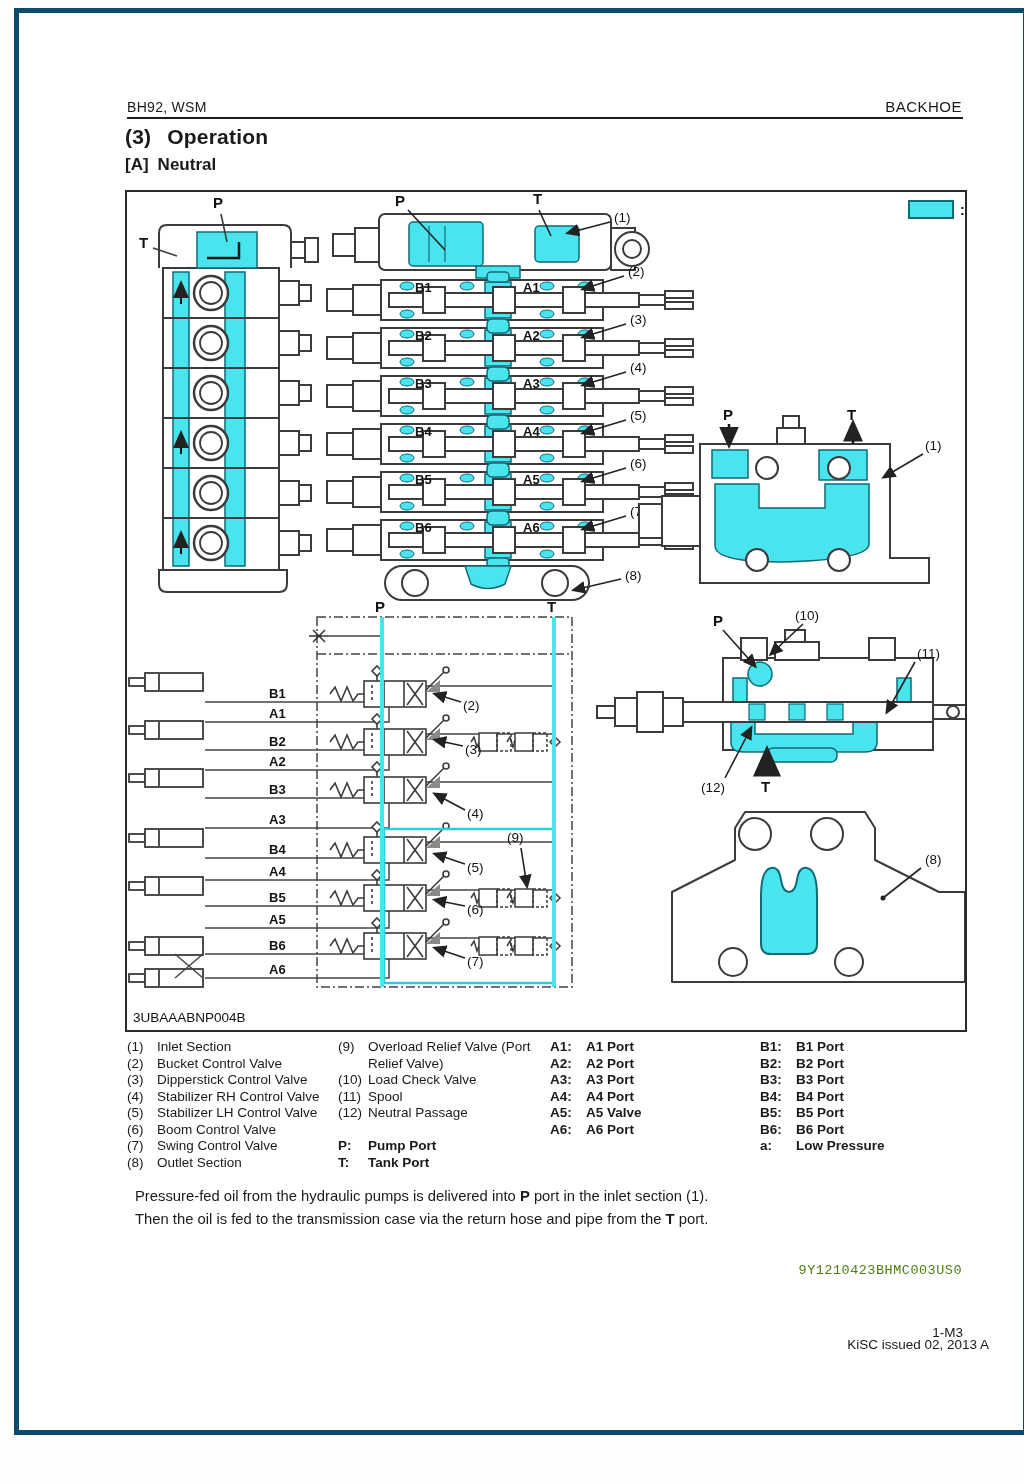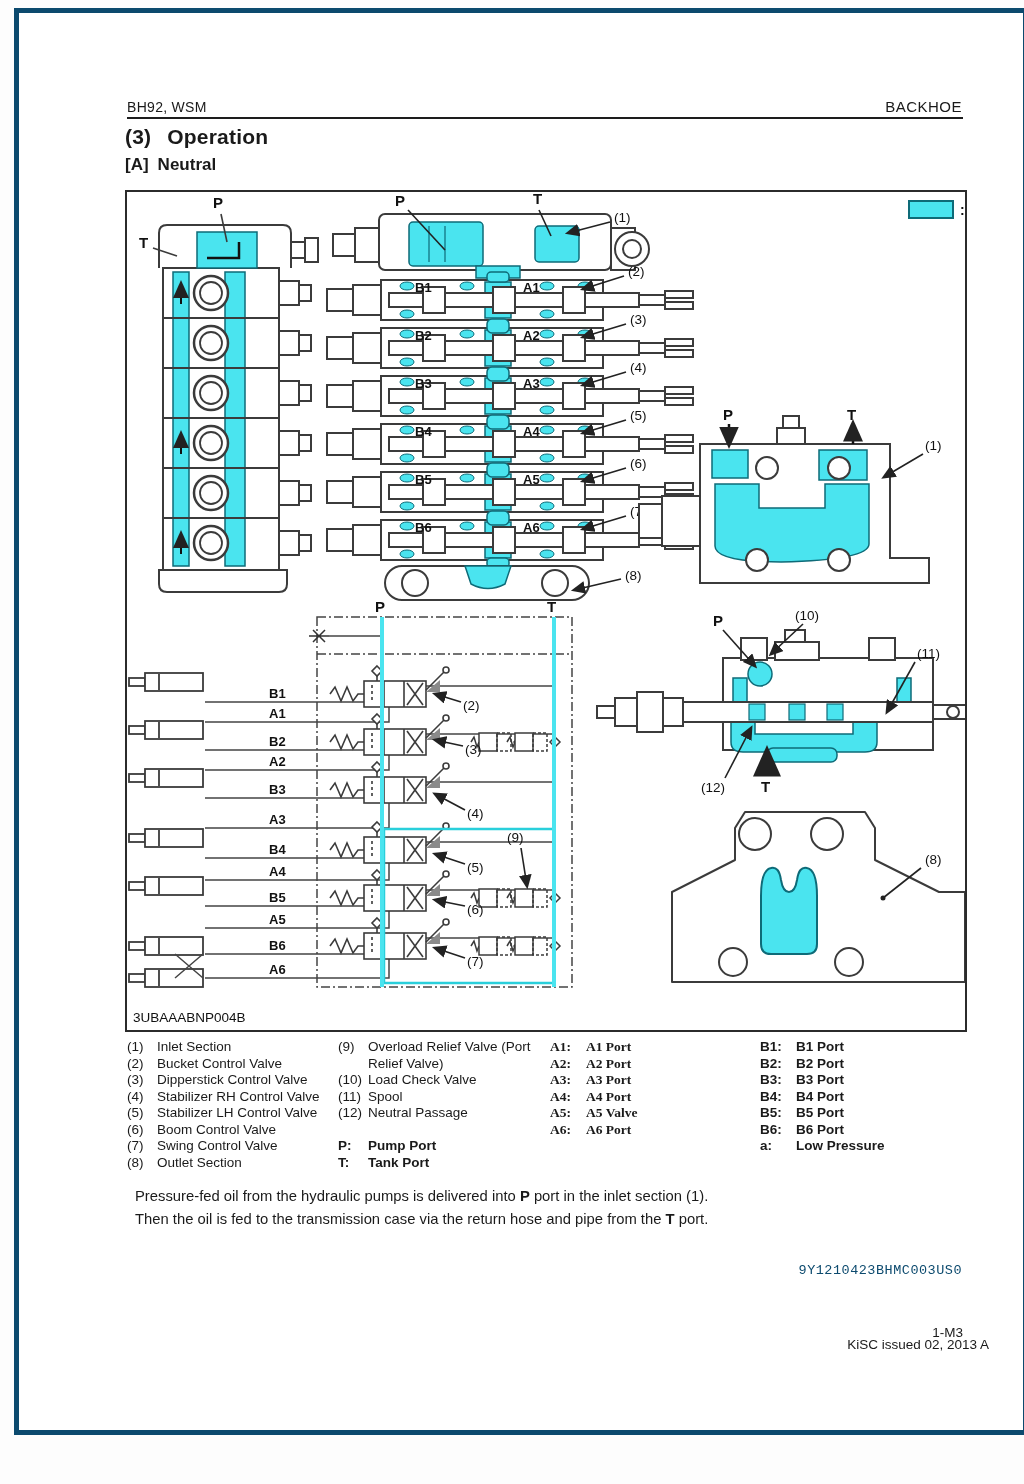--- a/index.html
+++ b/index.html
@@ -15,21 +15,21 @@
   .subtitle .gap{display:inline-block;width:9px;}
   .figure{border:2px solid #2b2b2b;background:#fff;}
   .leg{font-size:13.5px;line-height:16.5px;white-space:nowrap;}
   .leg .num{display:inline-block;width:30px;}
   .leg .key{display:inline-block;width:36px;font-weight:bold;}
   .leg .pkey{display:inline-block;width:30px;font-weight:bold;}
   .leg .b{font-weight:bold;}
   .leg .wrap2{padding-left:30px;}
   .bodytext{font-size:14.8px;line-height:23.2px;}
   .bodytext p{margin:0;text-indent:17px;}
-  .wm{font-family:"Liberation Mono",monospace;font-size:13.5px;color:#0c4a6e;letter-spacing:.5px;}
+  .wm{font-family:"Liberation Mono",monospace;font-size:13.5px;color:#4d7c0f;letter-spacing:.5px;}
   .foot{font-size:13.5px;}
   svg text{font-family:"Liberation Sans",sans-serif;fill:#111;}
   svg .pt{font-size:15px;font-weight:bold;}
   svg .co{font-size:13.5px;}
   svg .ba{font-size:13px;font-weight:bold;}
   svg .code{font-size:13.5px;}
   svg .swl{font-size:14px;font-weight:bold;}
 </style>
 </head>
 <body>
@@ -402,21 +402,21 @@
   <div class="abs leg" style="left:319px;top:1026px;">
     <div><span class="num">(9)</span><span>Overload Relief Valve (Port</span></div>
     <div class="wrap2"><span>Relief Valve)</span></div>
     <div><span class="num">(10)</span><span>Load Check Valve</span></div>
     <div><span class="num">(11)</span><span>Spool</span></div>
     <div><span class="num">(12)</span><span>Neutral Passage</span></div>
     <div>&nbsp;</div>
     <div><span class="pkey">P:</span><span class="b">Pump Port</span></div>
     <div><span class="pkey">T:</span><span class="b">Tank Port</span></div>
   </div>
-  <div class="abs leg" style="left:531px;top:1026px;font-family:Liberation Serif, serif;">
+  <div class="abs leg" style="left:531px;top:1026px;">
     <div><span class="key">A1:</span><span class="b">A1 Port</span></div>
     <div><span class="key">A2:</span><span class="b">A2 Port</span></div>
     <div><span class="key">A3:</span><span class="b">A3 Port</span></div>
     <div><span class="key">A4:</span><span class="b">A4 Port</span></div>
     <div><span class="key">A5:</span><span class="b">A5 Valve</span></div>
     <div><span class="key">A6:</span><span class="b">A6 Port</span></div>
   </div>
   <div class="abs leg" style="left:741px;top:1026px;">
     <div><span class="key">B1:</span><span class="b">B1 Port</span></div>
     <div><span class="key">B2:</span><span class="b">B2 Port</span></div>

